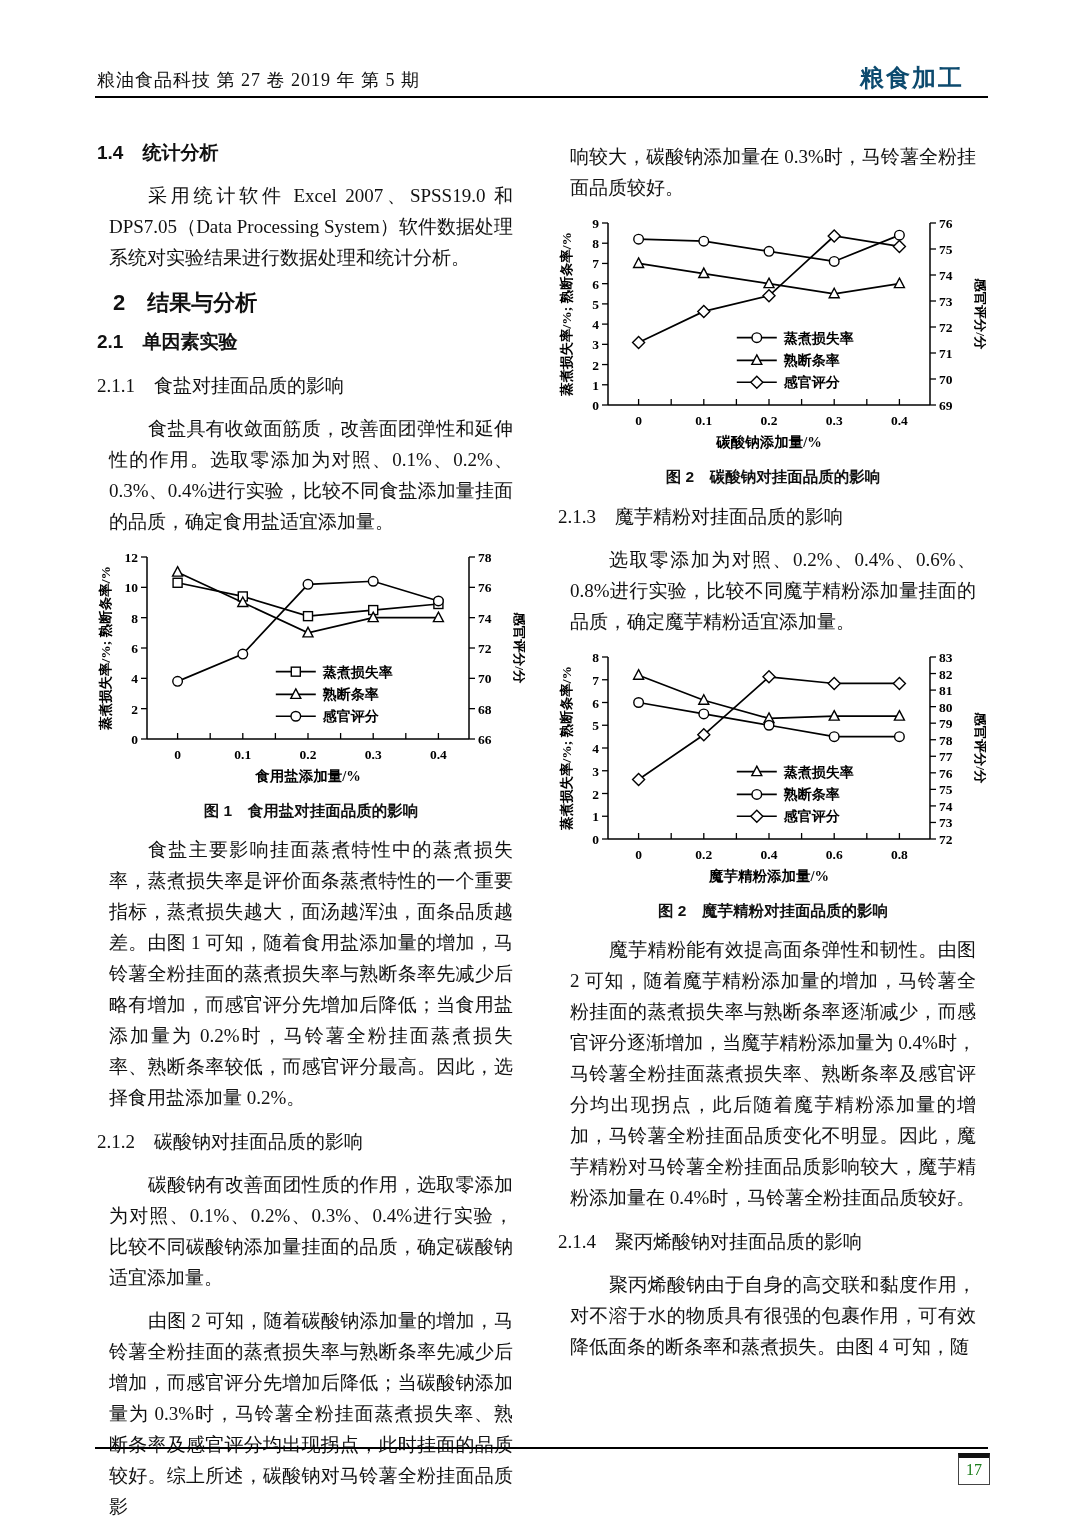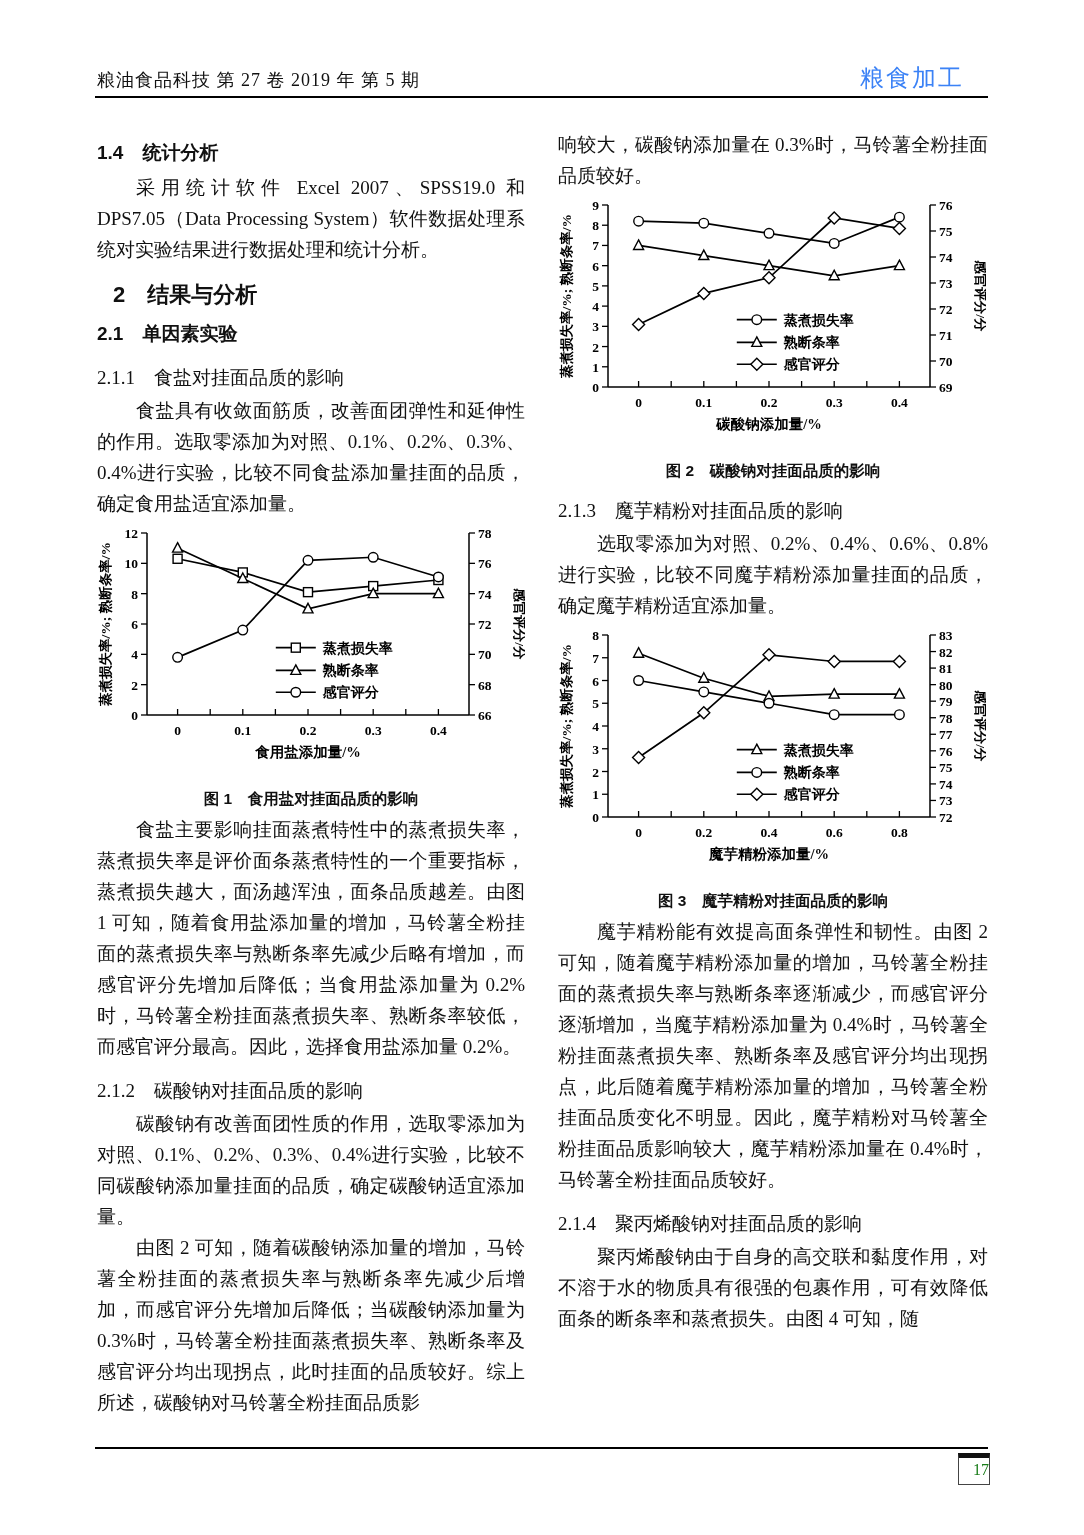--- a/index.html
+++ b/index.html
@@ -1,42 +1,42 @@
 <!DOCTYPE html>
 <html><head>
 <meta charset="utf-8">
 <style>
   html,body{margin:0;padding:0;background:#ffffff;}
   .page{position:relative;width:1060px;height:1535px;background:#fff;overflow:hidden;
         font-family:"Liberation Serif","DejaVu Serif",serif;color:#111;}
   
   .hdr-left{position:absolute;left:97px;top:68px;font-size:18px;letter-spacing:1px;}
-  .hdr-right{position:absolute;right:96px;top:62px;font-size:24px;font-weight:normal;
-             font-family:"Liberation Sans","DejaVu Sans",sans-serif;color:#3b82f6;letter-spacing:2px;}
+  .hdr-right{position:absolute;right:96px;top:62px;font-size:24px;font-weight:bold;
+             font-family:"Liberation Sans","DejaVu Sans",sans-serif;color:#0c4a6e;letter-spacing:2px;}
   .hdr-rule{position:absolute;left:95px;top:96px;width:893px;border-top:2.5px solid #000;}
   
   .col{position:absolute;top:129px;font-size:19px;line-height:31px;text-align:justify;}
   .col-left{left:97px;width:428px;}
   .col-right{left:558px;width:430px;}
-  p{margin:0;text-indent:2.05em;}
+  p{margin:12px;text-indent:2.05em;}
   p.noindent{text-indent:0;}
   .h-big{font-family:"Liberation Sans","DejaVu Sans",sans-serif;font-weight:bold;
          font-size:22px;margin:14px 0 8px 16px;text-indent:0;}
   .h-mid{font-family:"Liberation Sans","DejaVu Sans",sans-serif;font-weight:bold;
          font-size:19px;margin:8px 0 4px 0;text-indent:0;}
   .h-sub{font-size:19px;margin:13px 0 2px 0;text-indent:0;}
   
   figure{margin:6px 0 4px 0;}
   .fig-caption{text-align:center;font-family:"Liberation Sans","DejaVu Sans",sans-serif;
-               font-weight:bold;font-size:15.5px;margin-top:14px;line-height:22px;}
+               font-weight:bold;font-size:15.5px;margin-top:2px;line-height:22px;}
   .chart svg text{font-family:"Liberation Serif","DejaVu Serif",serif;font-weight:bold;fill:#000;}
   
   .ftr-rule{position:absolute;left:95px;top:1447px;width:893px;border-top:2px solid #000;}
   .page-num{position:absolute;left:958px;top:1453px;width:30px;height:26px;
-            border:1px solid #444;border-top:5px solid #111;text-align:right;
+            border:1px solid #444;border-top:5px solid #111;text-align:center;
             font-size:16px;line-height:24px;color:#1a7d1a;}
 </style>
 </head>
 <body>
 
 <div class="page">
 
   <div class="hdr-left">粮油食品科技 第 27 卷 2019 年 第 5 期</div>
   <div class="hdr-right">粮食加工</div>
   <div class="hdr-rule"></div>
@@ -311,21 +311,21 @@
             <line x1="178.8" y1="145.41" x2="218.8" y2="145.41" stroke="#000" stroke-width="1.7"></line>
             <circle cx="198.8" cy="145.41" r="4.8" fill="#fff" stroke="#000" stroke-width="1.4"></circle>
             <text x="225.8" y="150.41" text-anchor="start" font-size="14">熟断条率</text>
             <line x1="178.8" y1="167.25" x2="218.8" y2="167.25" stroke="#000" stroke-width="1.7"></line>
             <polygon points="198.8,161.25 204.8,167.25 198.8,173.25 192.8,167.25" fill="#fff" stroke="#000" stroke-width="1.4"></polygon>
             <text x="225.8" y="172.25" text-anchor="start" font-size="14">感官评分</text>
             <text x="211" y="232" text-anchor="middle" font-size="14.5">魔芋精粉添加量/%</text>
             <text x="13" y="99" text-anchor="middle" font-size="13.5" transform="rotate(-90 13 99)">蒸煮损失率/%; 熟断条率/%</text>
             <text x="418" y="99" text-anchor="middle" font-size="13.5" transform="rotate(90 418 99)">感官评分/分</text>
           </svg></div>
-      <figcaption class="fig-caption">图 3　魔芋精粉对挂面品质的影响</figcaption>
+      <figcaption class="fig-caption">图 2　魔芋精粉对挂面品质的影响</figcaption>
     </figure>
     <p>魔芋精粉能有效提高面条弹性和韧性。由图 2 可知，随着魔芋精粉添加量的增加，马铃薯全粉挂面的蒸煮损失率与熟断条率逐渐减少，而感官评分逐渐增加，当魔芋精粉添加量为 0.4%时，马铃薯全粉挂面蒸煮损失率、熟断条率及感官评分均出现拐点，此后随着魔芋精粉添加量的增加，马铃薯全粉挂面品质变化不明显。因此，魔芋精粉对马铃薯全粉挂面品质影响较大，魔芋精粉添加量在 0.4%时，马铃薯全粉挂面品质较好。</p>
     <div class="h-sub">2.1.4　聚丙烯酸钠对挂面品质的影响</div>
     <p>聚丙烯酸钠由于自身的高交联和黏度作用，对不溶于水的物质具有很强的包裹作用，可有效降低面条的断条率和蒸煮损失。由图 4 可知，随</p>
   </div>
 
   <div class="ftr-rule"></div>
   <div class="page-num">17</div>
 
 </div>

